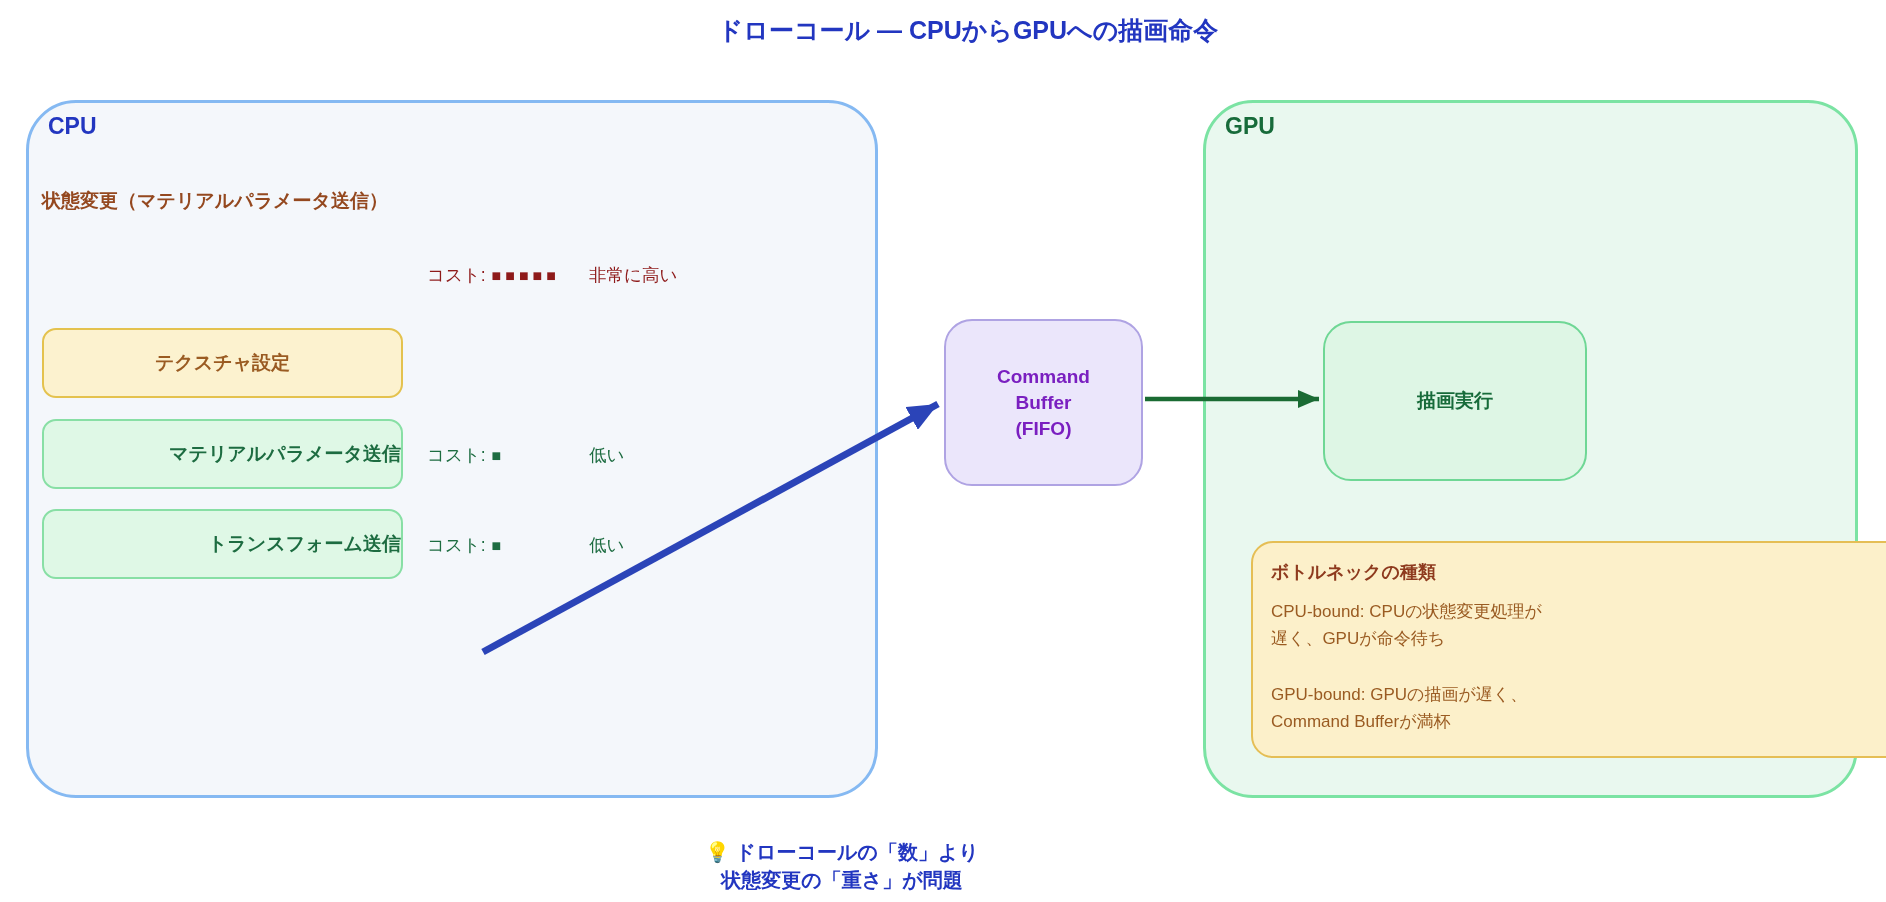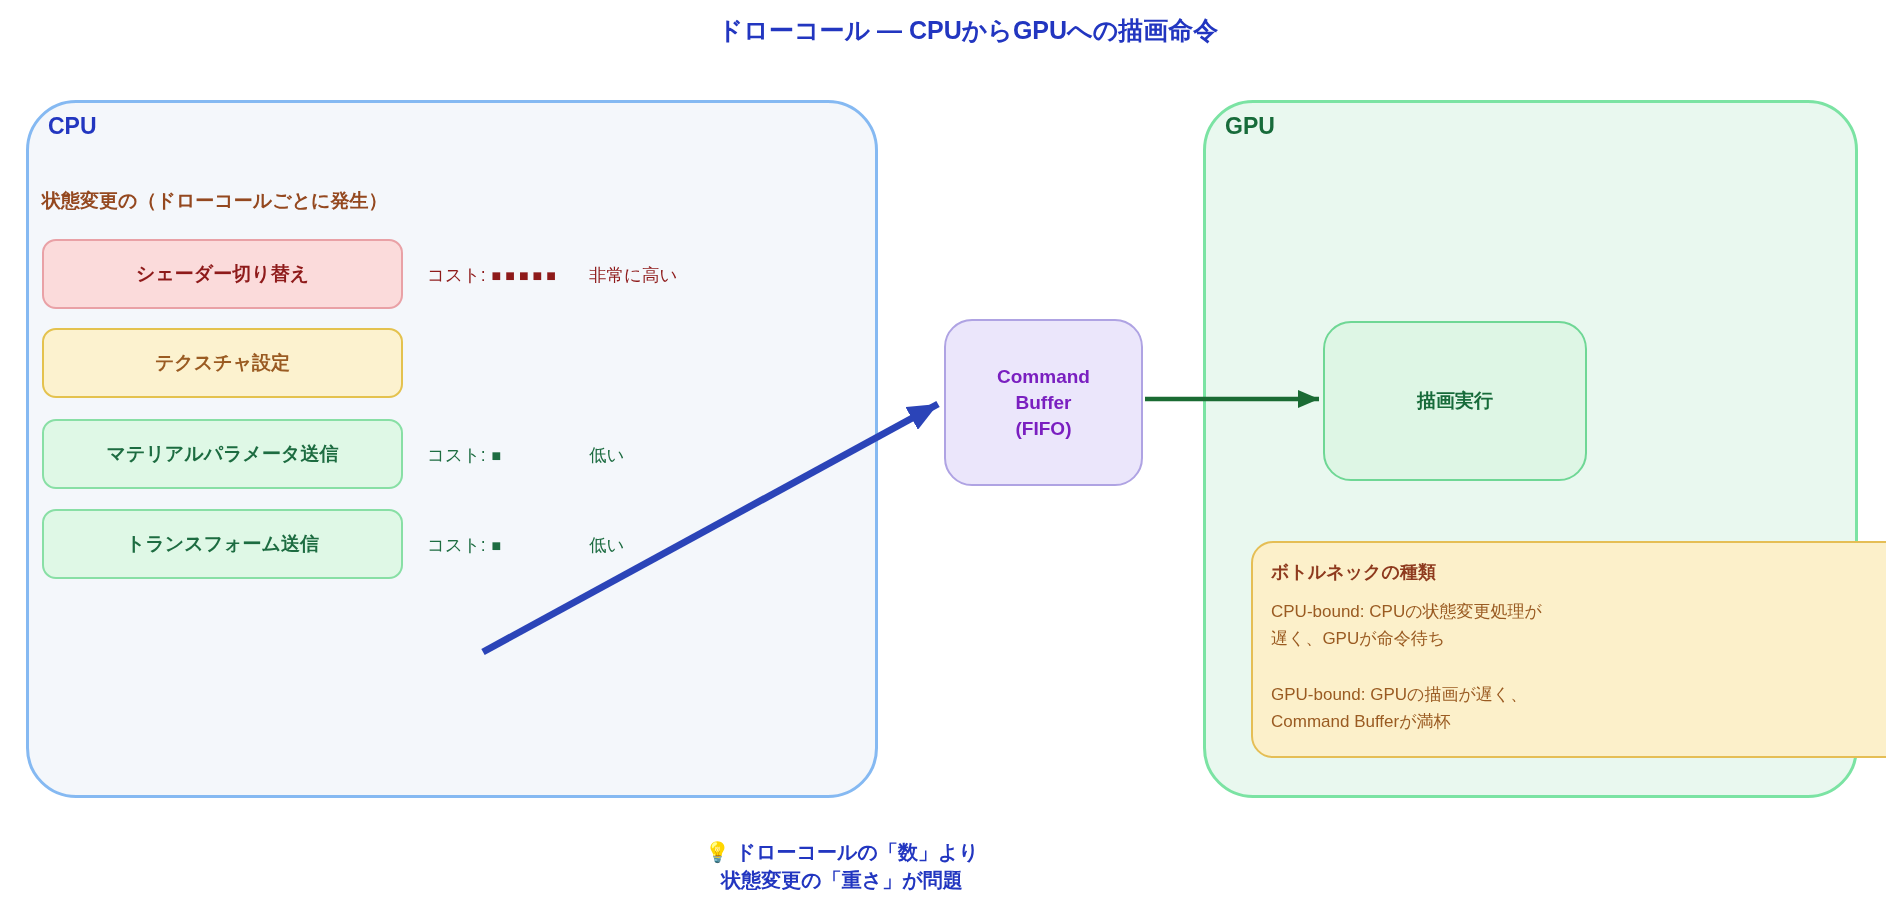--- a/index.html
+++ b/index.html
@@ -36,21 +36,21 @@
 
   
   .node {
     position:absolute; box-sizing:border-box; border-radius:14px;
     display:flex; align-items:center; justify-content:center;
     font-size:19px; font-weight:bold; text-align:center;
   }
   .state-box { left:42px; width:361px; height:70px; border-width:2px; border-style:solid; }
   .box-red    { background:var(--red_fill);    border-color:var(--red_border);    color:var(--red_dark); }
   .box-yellow { background:var(--yellow_fill); border-color:var(--yellow_border); color:var(--brown_text); }
-  .box-green  { background:var(--green_fill);  border-color:var(--green_border);  color:var(--green_text); }
+  .box-green  { background:var(--green_fill);  border-color:var(--green_border);  color:var(--green_text);justify-content:flex-end; }
 
   .row1 { top:239px; } .row2 { top:328px; } .row3 { top:419px; } .row4 { top:509px; }
 
   
   .cost-row { position:absolute; left:427px; width:420px; height:22px; font-size:17.5px; }
   .cost1 { top:263px; } .cost2 { top:352px; } .cost3 { top:443px; } .cost4 { top:533px; }
   .sev-high { color:var(--red_dark); }
   .sev-med  { color:var(--brown_text); }
   .sev-low  { color:var(--green_text); }
   .cost-squares { letter-spacing:4px; font-size:16px; margin-left:6px; }
@@ -100,25 +100,22 @@
 </style>
 </head>
 <body>
 
 <div id="canvas">
 
   <div class="diagram-title">ドローコール — CPUからGPUへの描画命令</div>
 
   <div class="container cpu-container"></div>
   <div class="container-label cpu-label">CPU</div>
-  <div class="section-header">状態変更の（ドローコールごとに発生）</div>
+  <div class="section-header">状態変更（マテリアルパラメータ送信）</div>
 
-  <div class="node state-box box-red row1">
-    <span>シェーダー切り替え</span>
-  </div>
   <div class="node state-box box-yellow row2">
     <span>テクスチャ設定</span>
   </div>
   <div class="node state-box box-green row3">
     <span>マテリアルパラメータ送信</span>
   </div>
   <div class="node state-box box-green row4">
     <span>トランスフォーム送信</span>
   </div>
 

